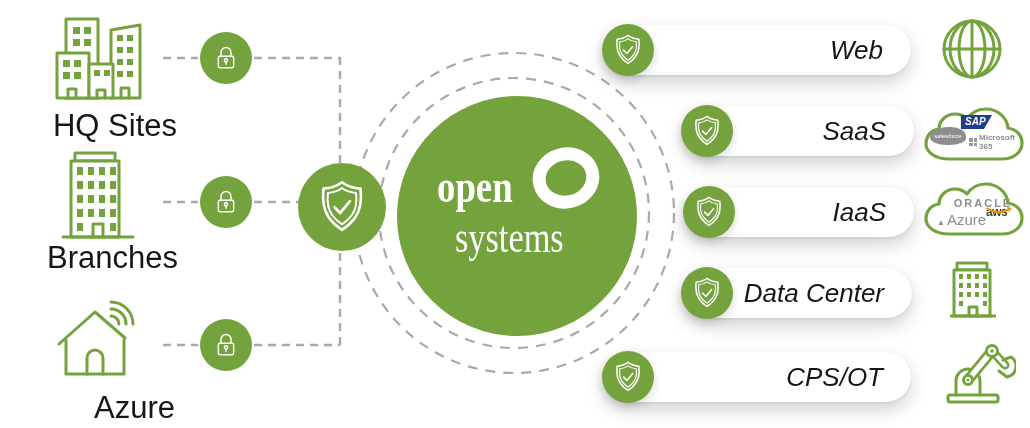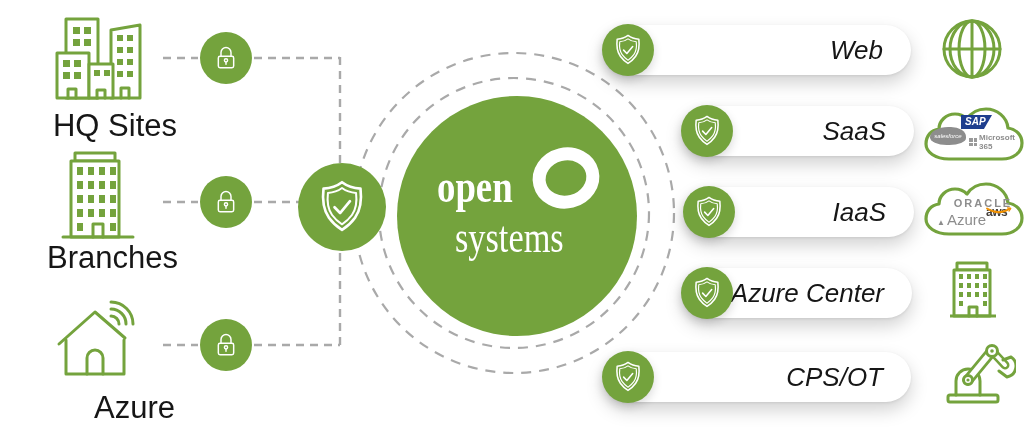--- a/index.html
+++ b/index.html
@@ -204,21 +204,21 @@
     </div>
     <span>IaaS</span>
   </div>
 
   <div class="abs pill" style="left:682px;top:268px;width:230px">
     <div class="pill-badge">
       <svg width="34" height="34" viewBox="0 0 48 48">
           <use href="#shield-sym"></use>
         </svg>
     </div>
-    <span>Azure Center</span>
+    <span>Data Center</span>
   </div>
 
   <div class="abs pill" style="left:603px;top:352px;width:308px">
     <div class="pill-badge">
       <svg width="34" height="34" viewBox="0 0 48 48">
           <use href="#shield-sym"></use>
         </svg>
     </div>
     <span>CPS/OT</span>
   </div>

